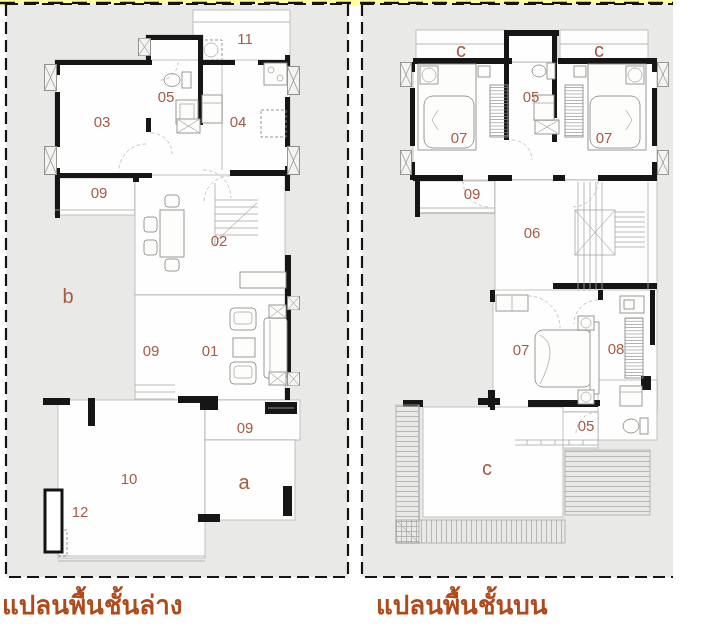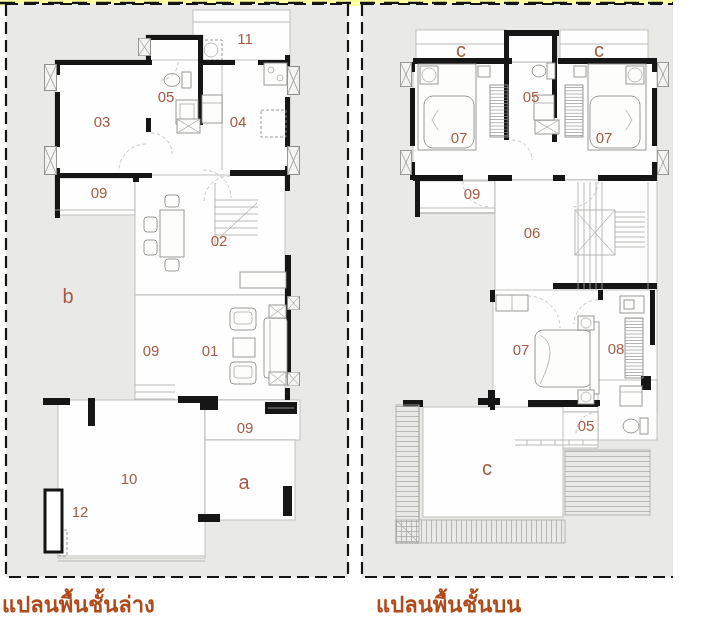--- a/index.html
+++ b/index.html
@@ -15,21 +15,21 @@
   .wall{fill:var(--wall);}
   .thin{stroke:#a9a9a7;stroke-width:0.8;fill:none;}
   .thin2{stroke:#c3c3c1;stroke-width:0.7;fill:none;}
   .furn{stroke:#8f8f8d;stroke-width:0.9;fill:#fdfdfc;}
   .furn-dash{stroke:#8f8f8d;stroke-width:0.9;fill:none;stroke-dasharray:3 2;}
   .arc{stroke:#bdbdbb;stroke-width:0.9;fill:none;stroke-dasharray:3.5 2.5;}
   .lbl{fill:var(--label);font-size:15px;font-family:"Liberation Sans",sans-serif;text-anchor:middle;}
   .lbl-letter{font-size:20px;}
   .caption{
     position:absolute;top:586px;color:var(--title);font-weight:bold;
-    font-size:22px;line-height:38px;font-family:"DejaVu Sans",sans-serif;white-space:nowrap;
+    font-size:26px;line-height:38px;font-family:"DejaVu Sans",sans-serif;white-space:nowrap;
   }
 </style>
 </head>
 <body>
 
 <div class="canvas">
 <svg width="710" height="582" viewBox="0 0 710 582">
   <defs>
     <pattern id="hatchH" width="4" height="3.2" patternUnits="userSpaceOnUse">
       <path d="M0,1.2 H4" stroke="#8f8f8d" stroke-width="0.7"></path>

